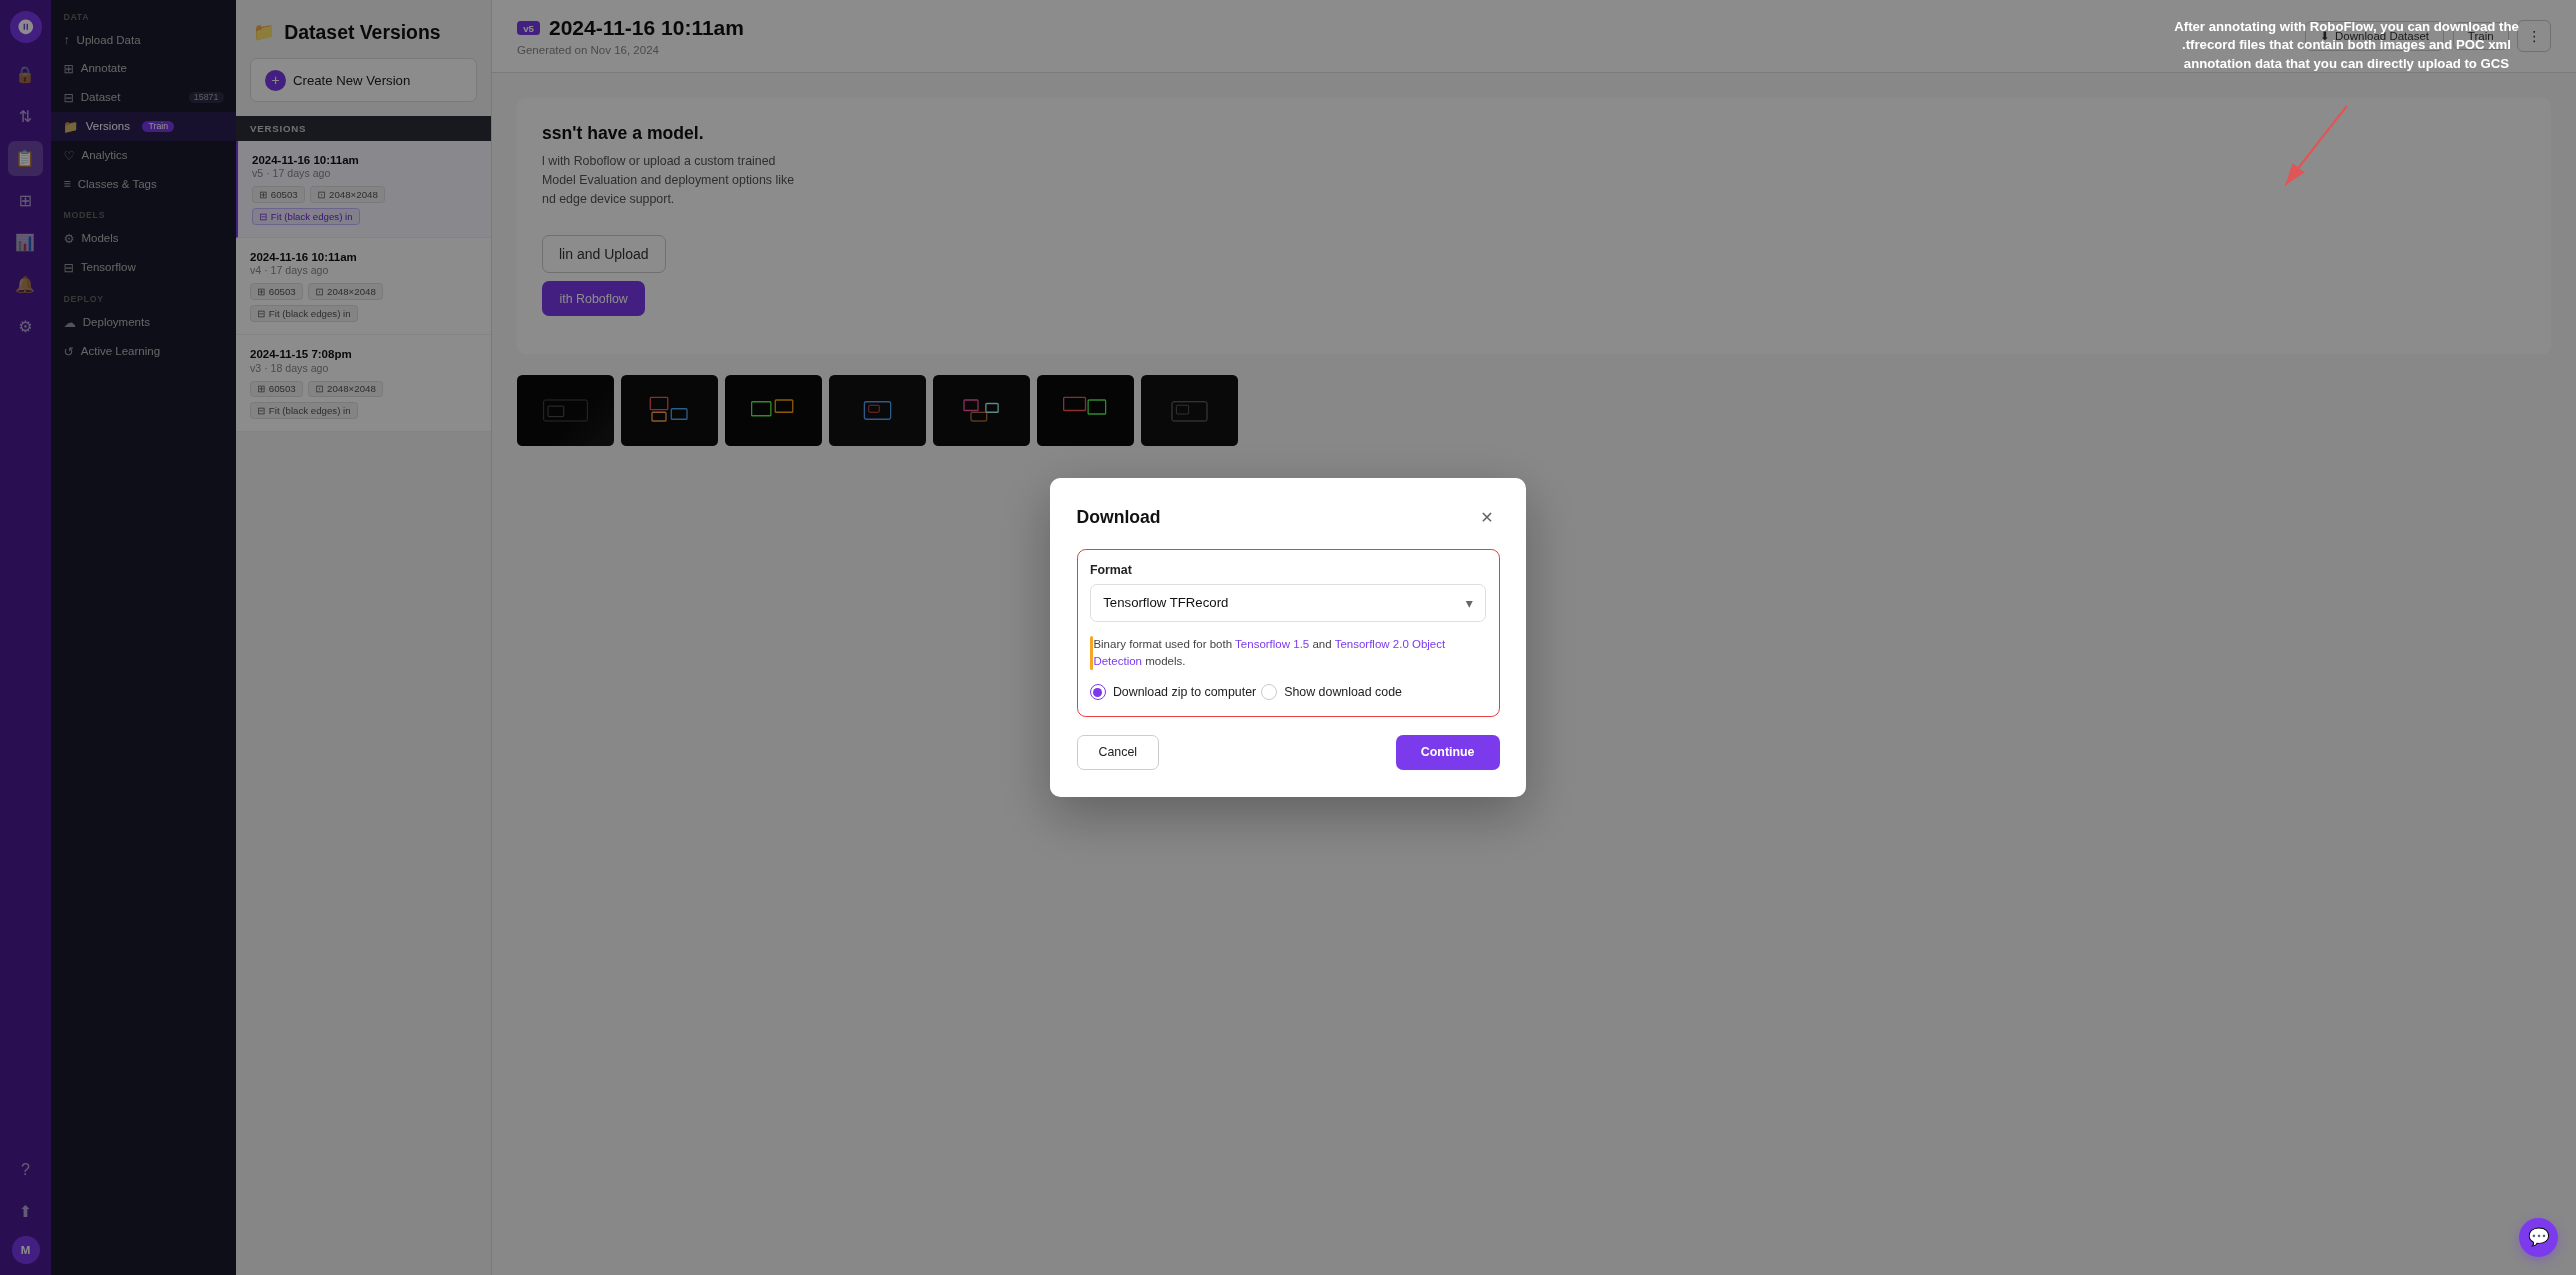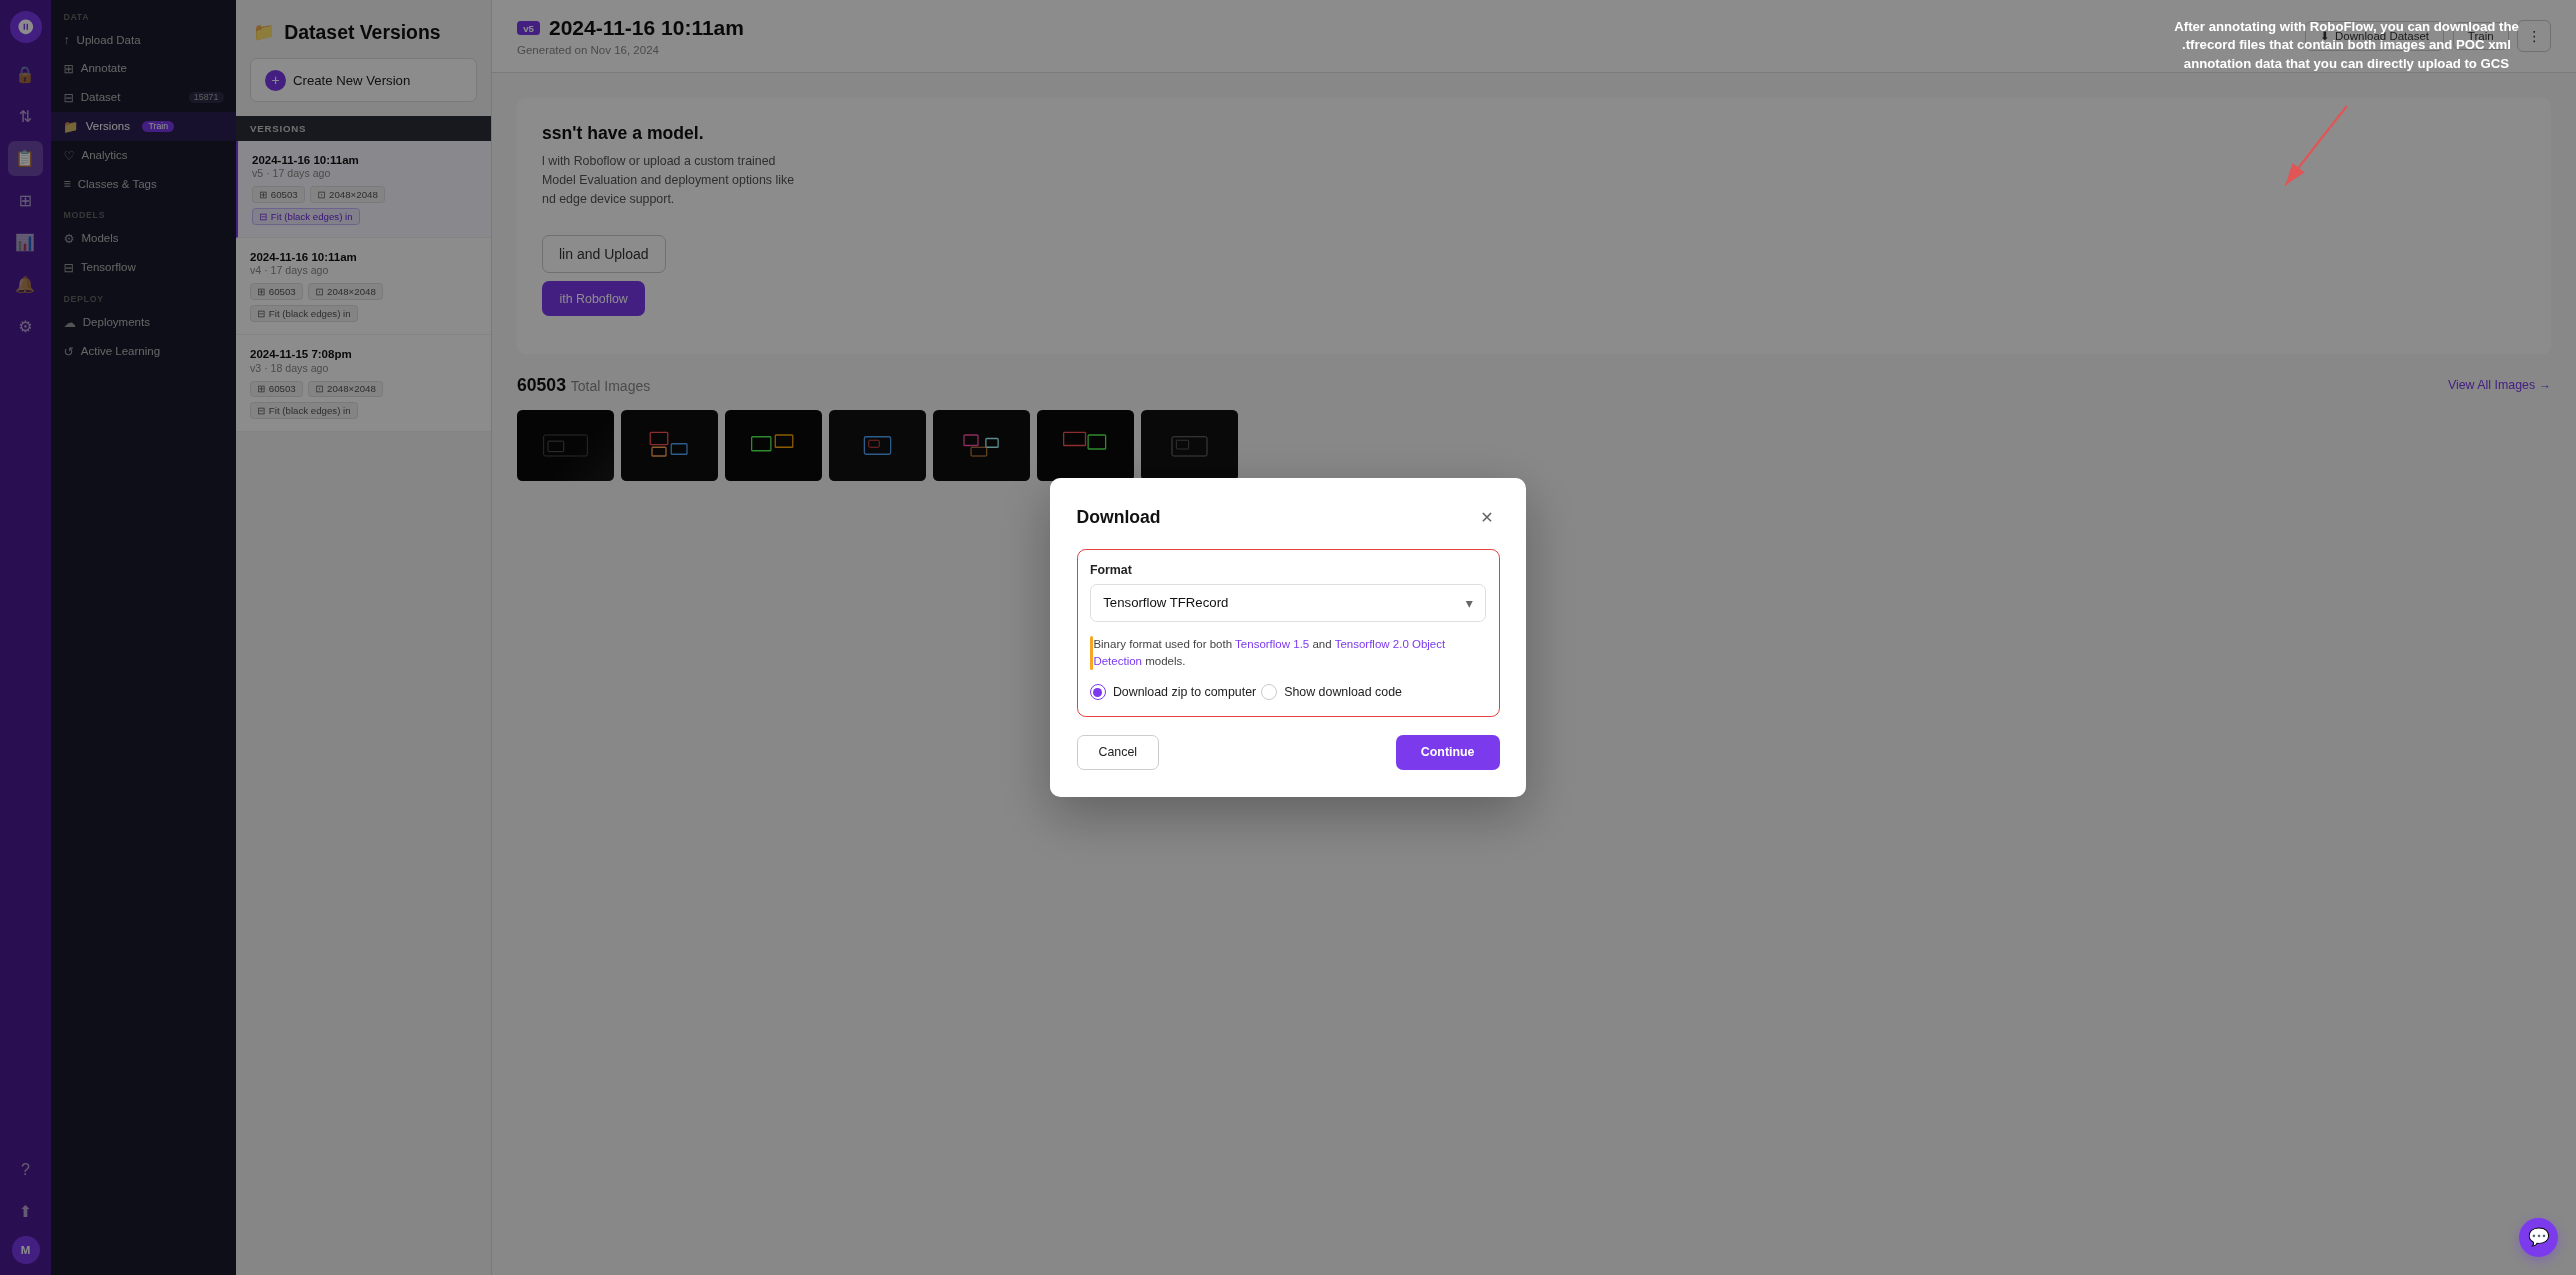--- a/index.html
+++ b/index.html
@@ -634,27 +634,20 @@
           </div>
           <button class="train-upload-btn">
             <span>lin and Upload</span>
           </button>
           <button class="train-roboflow-btn">
             <span>ith Roboflow</span>
           </button>
         </div>
 
         <div class="images-section">
-          <div class="images-header">
-            <div class="images-count">
-              <strong>60503</strong>
-              <span>Total Images</span>
-            </div>
-            <a class="view-all-link">View All Images →</a>
-          </div>
           <div class="image-grid">
             <div class="image-thumb thumb-1">
               <div class="thumb-overlay">
                 <svg width="53" height="35" viewBox="0 0 60 40">
                   <rect x="5" y="8" width="50" height="24" rx="2" fill="none" stroke="#555" stroke-width="1"></rect>
                   <rect x="10" y="15" width="18" height="12" rx="1" fill="none" stroke="#666" stroke-width="1"></rect>
                 </svg>
               </div>
             </div>
             <div class="image-thumb thumb-2">

